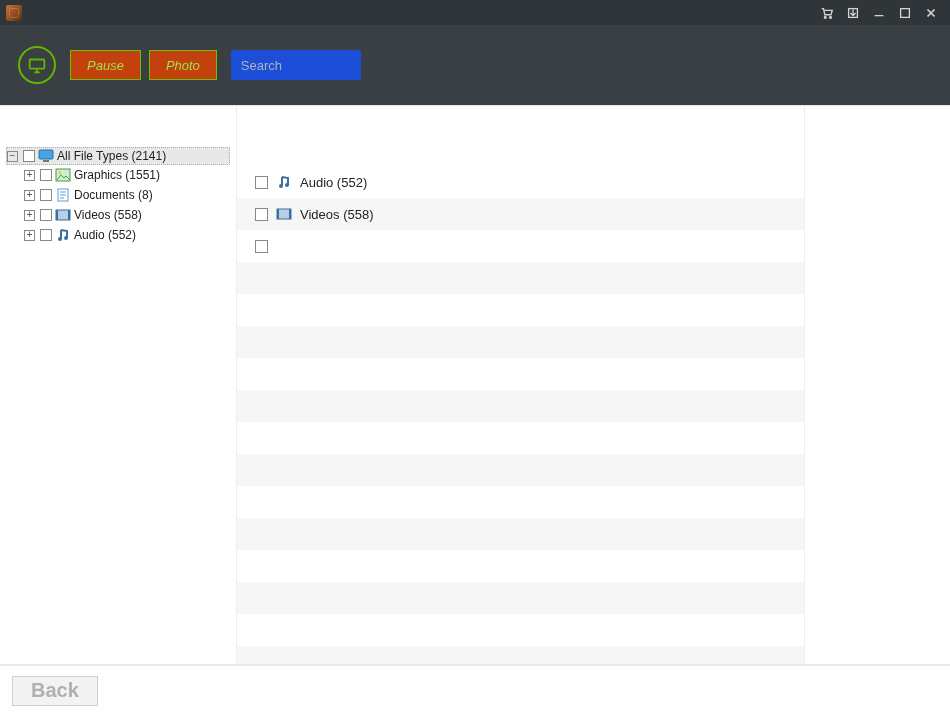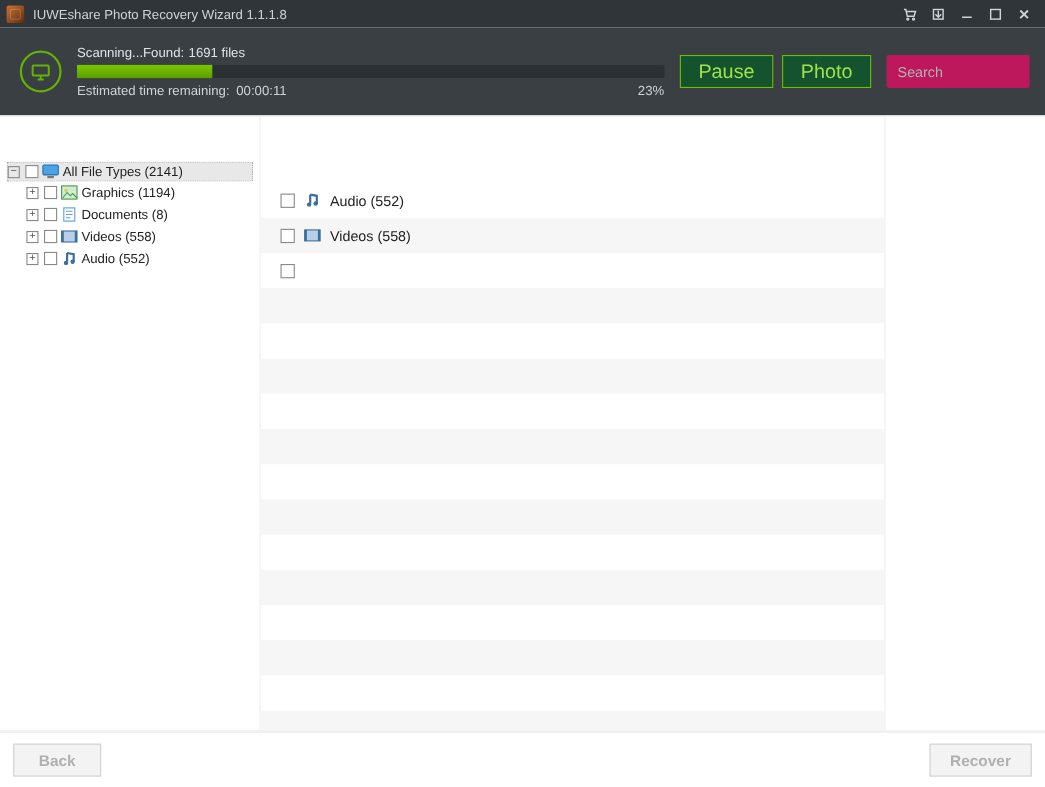--- a/index.html
+++ b/index.html
@@ -21,22 +21,22 @@
   .scanicon svg { stroke:#63b400; stroke-width:2; fill:none; }
   .progresscol { flex:1 1 auto; display:flex; flex-direction:column; gap:4px; }
   .statusline { font-size:12px; display:flex; gap:4px; }
   .progress-outer { position:relative; }
   .progressbar { height:12px; background:#2b3133; position:relative; border-radius:1px; }
   .progressbar .fill { position:absolute; top:0; left:0; bottom:0; background:linear-gradient(#7ac800,#5aa000); }
   .timeandpct { display:flex; align-items:center; gap:6px; font-size:12px; color:#cfd3d5; }
   .timeandpct .spacer { flex:1 1 auto; }
 
   .scan-buttons { display:flex; gap:8px; align-items:center; }
-  .scanbtn { background:#14532d; border:1px solid #6fbf00; color:#9fe24a; font-size:18px; height:30px; padding:0 16px; cursor:pointer; }
-  .searchbox { display:flex; align-items:center; background:#be185d; height:30px; width:130px; padding:0 8px; border-radius:2px; }
+  .scanbtn { background:#c2410c; border:1px solid #6fbf00; color:#9fe24a; font-size:13px; height:30px; padding:0 16px; cursor:pointer;font-style:italic; }
+  .searchbox { display:flex; align-items:center; background:#1d4ed8; height:30px; width:130px; padding:0 8px; border-radius:2px; }
   .searchbox input { flex:1 1 auto; background:transparent; border:none; outline:none; color:#e6e9ea; font-size:13px; }
   .searchbox input::placeholder { color:#aeb3b5; }
   .searchbox svg { width:14px; height:14px; stroke:#8f9597; fill:none; stroke-width:2;}
 
   
   .content { position:absolute; top:105px; left:0; right:0; bottom:50px; background:#fff; display:flex; border:1px solid #e8e8e8; border-left:none; border-right:none;}
   .tree-pane { width:237px; flex:0 0 auto; padding:40px 6px 6px 6px; font-size:12px; color:#222; border-right:1px solid #eee; }
   .tree ul { list-style:none; margin:0; padding:0 0 0 18px; }
   .tree > ul { padding-left:0; }
   .tree li { margin:0; padding:1px 0; white-space:nowrap; }
@@ -54,28 +54,27 @@
   .row { height:32px; display:flex; align-items:center; padding-left:18px; gap:8px; font-size:13px; color:#222;}
   .row.alt { background:#f6f6f6; }
   .row .chk { width:13px; height:13px; }
   .row-icon { width:16px; height:16px; display:flex; align-items:center; justify-content:center;}
   .row-icon svg { width:16px; height:16px; }
   .preview-pane { width:146px; flex:0 0 auto; border-left:1px solid #eee; background:#fff; }
 
   
   .footer { position:absolute; left:0; right:0; bottom:0; height:50px; background:#fff; border-top:1px solid #e8e8e8; display:flex; align-items:center; padding:0 12px; gap:10px;}
   .footer .spacer{ flex:1 1 auto;}
-  .footbtn { height:30px; min-width:80px; padding:0 18px; background:#f3f3f3; border:1px solid #d0d0d0; color:#b0b0b0; font-size:14px; font-weight:600; cursor:pointer; }
+  .footbtn { height:30px; min-width:80px; padding:0 18px; background:#f3f3f3; border:1px solid #d0d0d0; color:#b0b0b0; font-size:20px; font-weight:600; cursor:pointer; }
 </style>
 </head>
 <body>
 
 <div class="titlebar">
   <div class="app-logo"></div>
-  <div>IUWEshare Photo Recovery Wizard 1.1.1.8</div>
   <div class="title-spacer"></div>
   <div class="titlebtn">
     <svg viewBox="0 0 16 16">
         <path d="M2 3h2l1.5 7h7l1.5-5H5"></path>
         <circle cx="6" cy="13" r="1"></circle>
         <circle cx="12" cy="13" r="1"></circle>
       </svg>
   </div>
   <div class="titlebtn">
     <svg viewBox="0 0 16 16">
@@ -99,37 +98,20 @@
       </svg>
   </div>
 </div>
 
 <div class="toolbar">
   <div class="scanicon">
     <svg viewBox="0 0 24 24" width="22" height="22">
         <rect x="4" y="6" width="16" height="10" rx="1"></rect>
         <path d="M9 20h6M12 16v4"></path>
       </svg>
-  </div>
-  <div class="progresscol">
-    <div class="statusline">
-      <span>Scanning...Found:</span>
-      <span>1691 files</span>
-    </div>
-    <div class="progress-outer">
-      <div class="progressbar">
-          <div class="fill" id="progress-fill" style="width: 23%;"></div>
-        </div>
-    </div>
-    <div class="timeandpct">
-      <span>Estimated time remaining:</span>
-      <span>00:00:11</span>
-      <span class="spacer"></span>
-      <span>23%</span>
-    </div>
   </div>
   <div class="scan-buttons">
     <button class="scanbtn">Pause</button>
     <button class="scanbtn">Photo</button>
   </div>
   <div class="searchbox">
     <input type="text" placeholder="Search" style="">
     <svg viewBox="0 0 16 16">
         <circle cx="7" cy="7" r="4"></circle>
         <path d="M10 10l4 4"></path>
@@ -158,21 +140,21 @@
               <div class="node">
                 <span class="expander">+</span>
                 <span class="chk"></span>
                 <span class="node-icon">
                   <svg viewBox="0 0 16 14">
                     <rect x="1" y="1" width="14" height="12" fill="#cfeecf" stroke="#4a9a4a"></rect>
                     <circle cx="5" cy="5" r="1.5" fill="#e6c84a"></circle>
                     <path d="M2 12l4-5 3 3 2-2 4 4" fill="none" stroke="#4a9a4a"></path>
                   </svg>
                 </span>
-                <span class="node-label">Graphics (1194)</span>
+                <span class="node-label">Graphics (1551)</span>
               </div>
             </li>
             <li>
               <div class="node">
                 <span class="expander">+</span>
                 <span class="chk"></span>
                 <span class="node-icon">
                   <svg viewBox="0 0 16 14">
                     <rect x="3" y="1" width="10" height="12" fill="#fff" stroke="#5aa0d8"></rect>
                     <path d="M5 4h6M5 7h6M5 10h4" stroke="#5aa0d8"></path>
@@ -257,14 +239,13 @@
         <div class="row"></div>
         <div class="row alt"></div>
       </div>
     <div class="preview-pane"></div>
   </div>
 </div>
 
 <div class="footer">
   <button class="footbtn">Back</button>
   <div class="spacer"></div>
-  <button class="footbtn">Recover</button>
 </div>
 
 </body></html>

